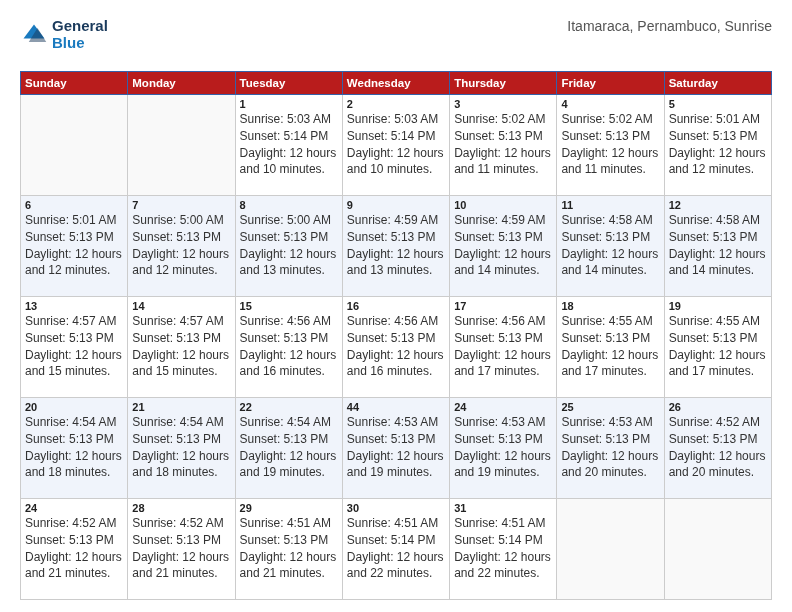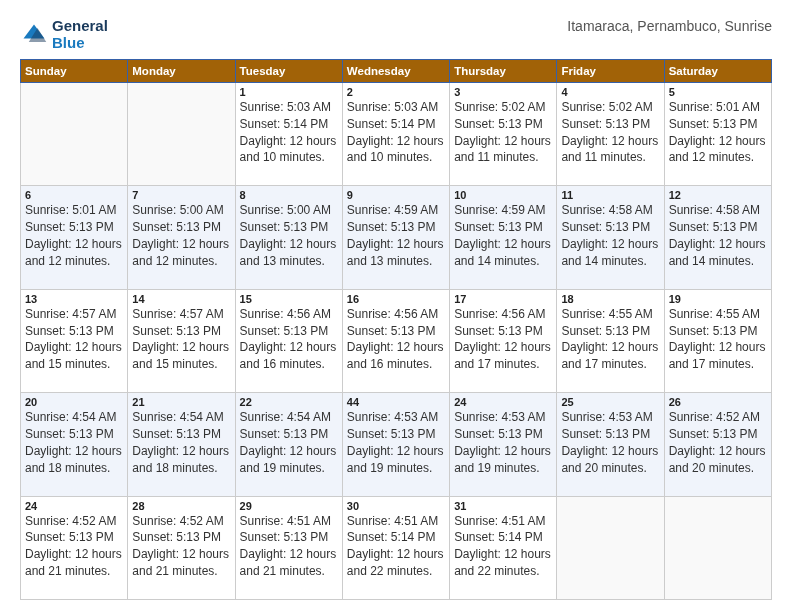--- a/index.html
+++ b/index.html
@@ -14,21 +14,21 @@
       width: 792px;
       height: 612px;
       padding: 18px 20px 12px 20px;
       display: flex;
       flex-direction: column;
     }
     .header {
       display: flex;
       justify-content: space-between;
       align-items: flex-start;
-      margin-bottom: 8px;
+      margin-bottom: 20px;
     }
     .logo {
       display: flex;
       align-items: center;
       gap: 4px;
     }
     .logo-text {
       font-size: 15px;
       font-weight: bold;
       color: #1a3a5c;
@@ -52,21 +52,21 @@
       color: #555;
     }
     .calendar {
       flex: 1;
       border: 1px solid #ccc;
       border-collapse: collapse;
       width: 100%;
       table-layout: fixed;
     }
     .calendar th {
-      background: #a16207;
+      background: #b91c1c;
       color: #fff;
       font-size: 11.5px;
       font-weight: bold;
       padding: 5px 4px;
       text-align: left;
       border: 1px solid #3560a8;
     }
     .calendar td {
       border: 1px solid #ccc;
       vertical-align: top;

